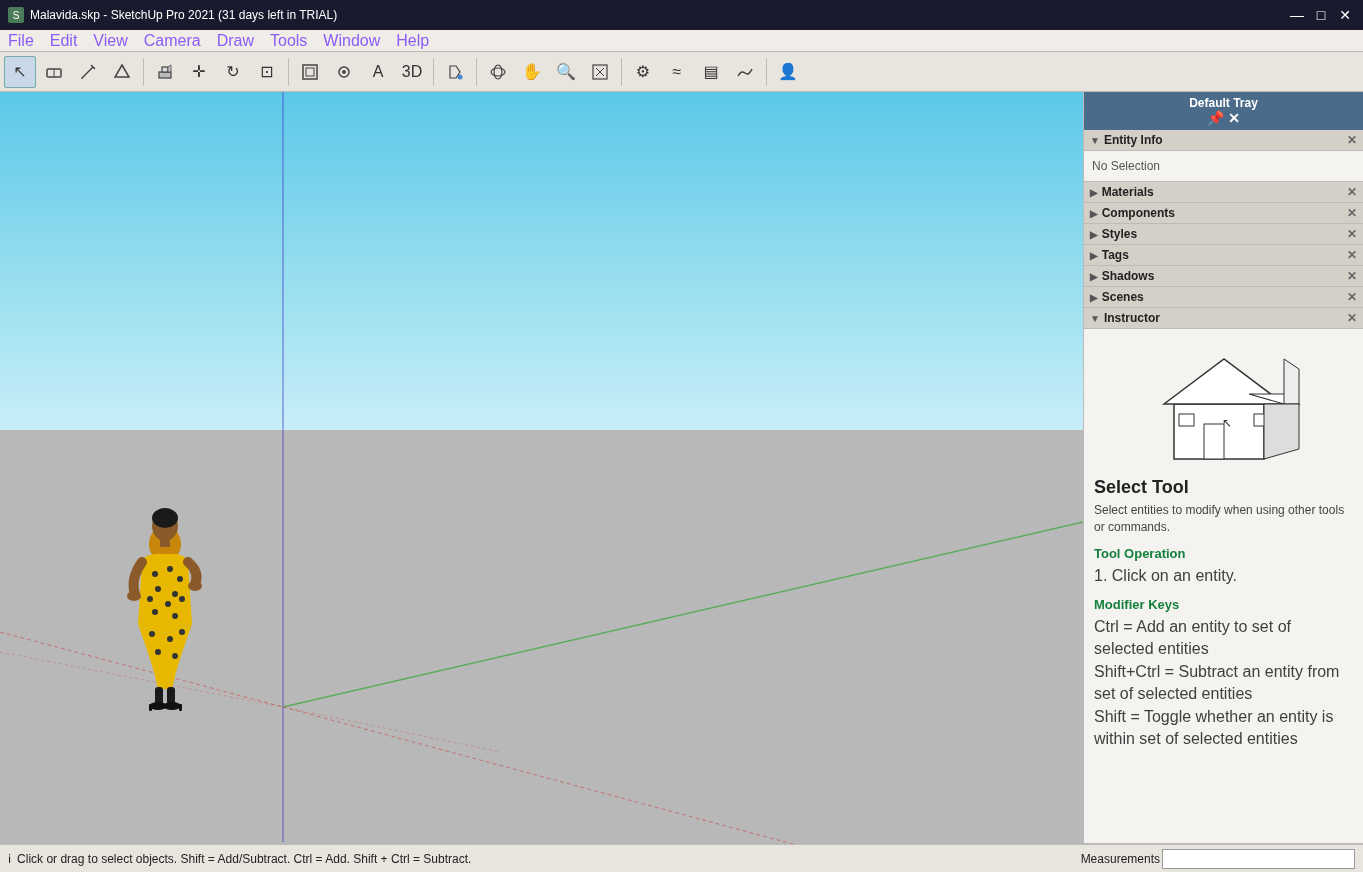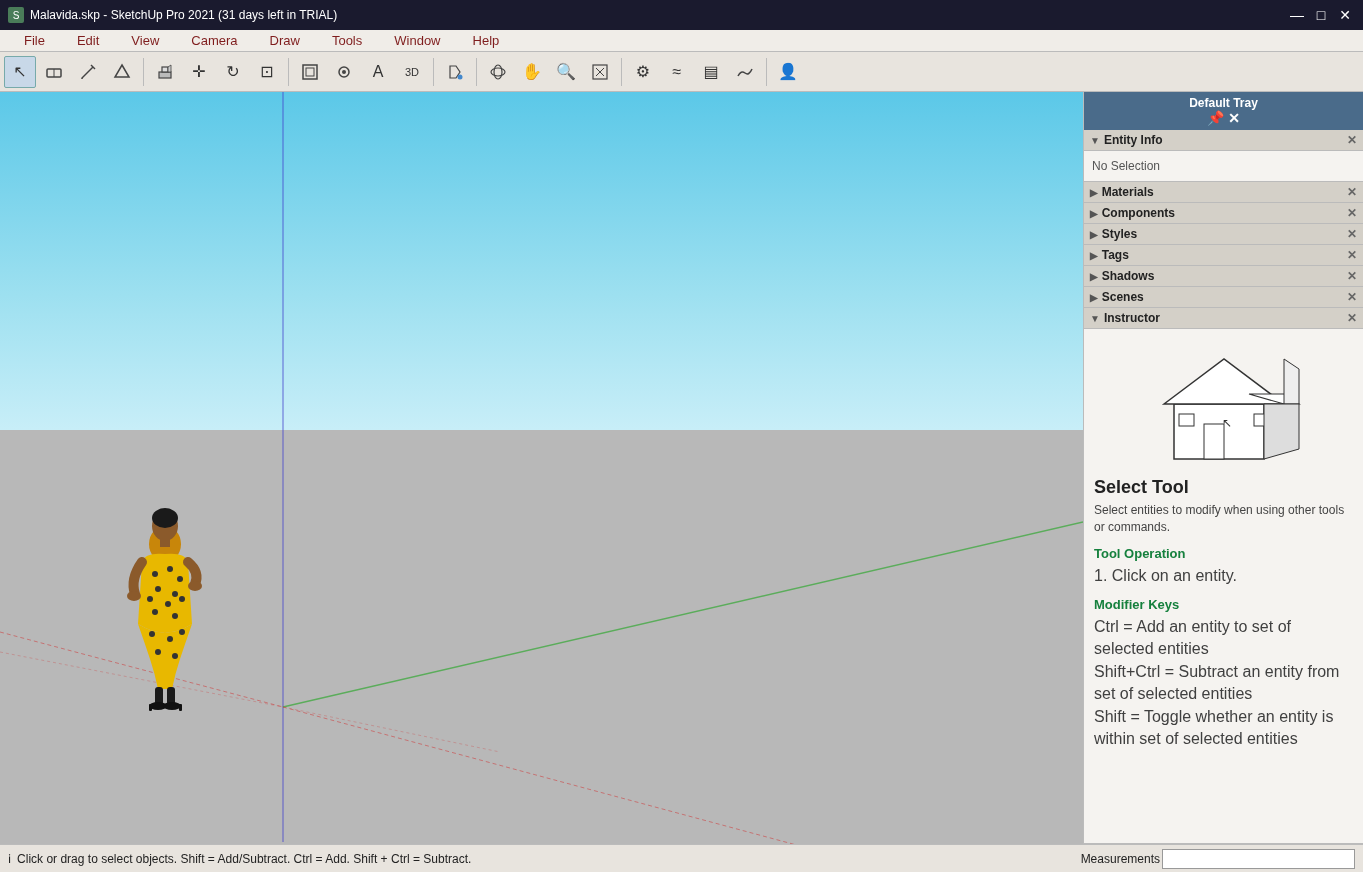--- a/index.html
+++ b/index.html
@@ -25,23 +25,22 @@
     #menubar {
       height: 22px;
       background: #f0ede8;
       display: flex;
       align-items: center;
       border-bottom: 1px solid #bbb;
     }
     #menubar span {
       padding: 2px 8px;
       cursor: pointer;
-      font-size: 13px;
-      color: #7f1d1d;
-      margin-left: 16px;
+      font-size: 16px;
+      color: #8b5cf6;
     }
 
     
     #toolbar {
       height: 40px;
       background: #e8e4de;
       display: flex;
       align-items: center;
       padding: 0 4px;
       border-bottom: 1px solid #bbb;
@@ -297,21 +296,21 @@
         <rect x="5" y="5" width="8" height="8" fill="none" stroke="#444" stroke-width="1"></rect>
       </svg>
   </button>
   <button class="tool-btn" title="Tape">
     <svg width="18" height="18" viewBox="0 0 18 18">
         <circle cx="9" cy="9" r="5" fill="none" stroke="#444" stroke-width="1.5"></circle>
         <circle cx="9" cy="9" r="2" fill="#444"></circle>
       </svg>
   </button>
   <button class="tool-btn" title="Text">A</button>
-  <button class="tool-btn" title="3D Text" style="font-size:11px">3D</button>
+  <button class="tool-btn" title="3D Text" style="font-size:16px">3D</button>
   <div class="tool-separator"></div>
   <button class="tool-btn" title="Paint Bucket">
     <svg width="18" height="18" viewBox="0 0 18 18">
         <path d="M4,3 L10,3 L14,9 L10,15 L4,15 Z" fill="none" stroke="#444" stroke-width="1.2"></path>
         <circle cx="14" cy="14" r="2.5" fill="#4488cc"></circle>
       </svg>
   </button>
   <div class="tool-separator"></div>
   <button class="tool-btn" title="Orbit">
     <svg width="18" height="18" viewBox="0 0 18 18">

